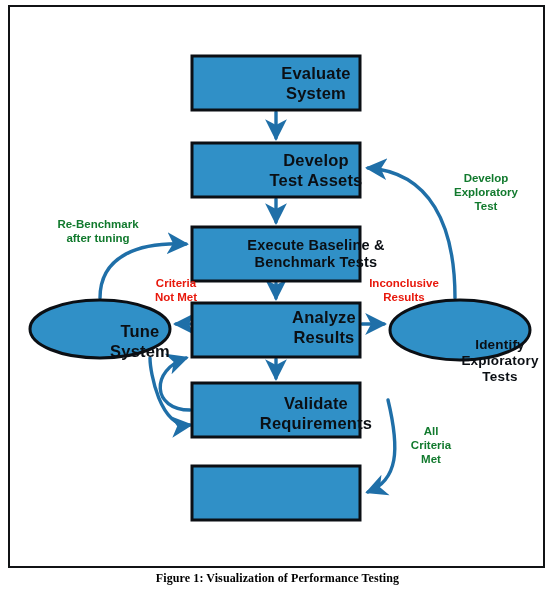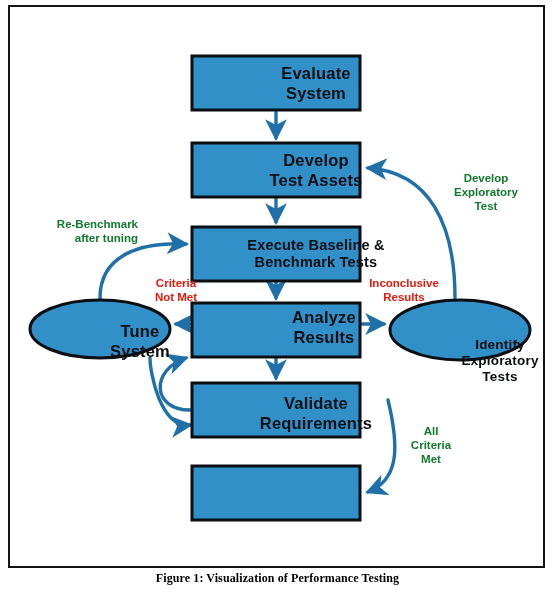--- a/index.html
+++ b/index.html
@@ -155,21 +155,21 @@
   <div class="node-label" style="left:192px; top:303px; width:168px; height:48px;margin-left:8px;">Analyze
 Results</div>
   <div class="node-label" style="left:192px; top:383px; width:168px; height:60px;">Validate
 Requirements</div>
   <div class="node-label" style="left:30px; top:312px; width:140px; height:58px;">Tune
 System</div>
   <div class="node-label small" style="left:390px; top:300px; width:140px; height:60px; font-size:13.5px;margin-top:31px;">Identify
 Exploratory
 Tests</div>
 
-  <div class="edge-label green" style="left:18px; top:218px; width:120px;text-align:right;">Re-Benchmark
+  <div class="edge-label green" style="left:38px; top:218px; width:120px;">Re-Benchmark
 after tuning</div>
   <div class="edge-label red" style="left:136px; top:277px; width:80px;">Criteria
 Not Met</div>
   <div class="edge-label red" style="left:358px; top:277px; width:92px;">Inconclusive
 Results</div>
   <div class="edge-label green" style="left:440px; top:172px; width:92px;">Develop
 Exploratory
 Test</div>
   <div class="edge-label green" style="left:400px; top:425px; width:62px;">All
 Criteria

